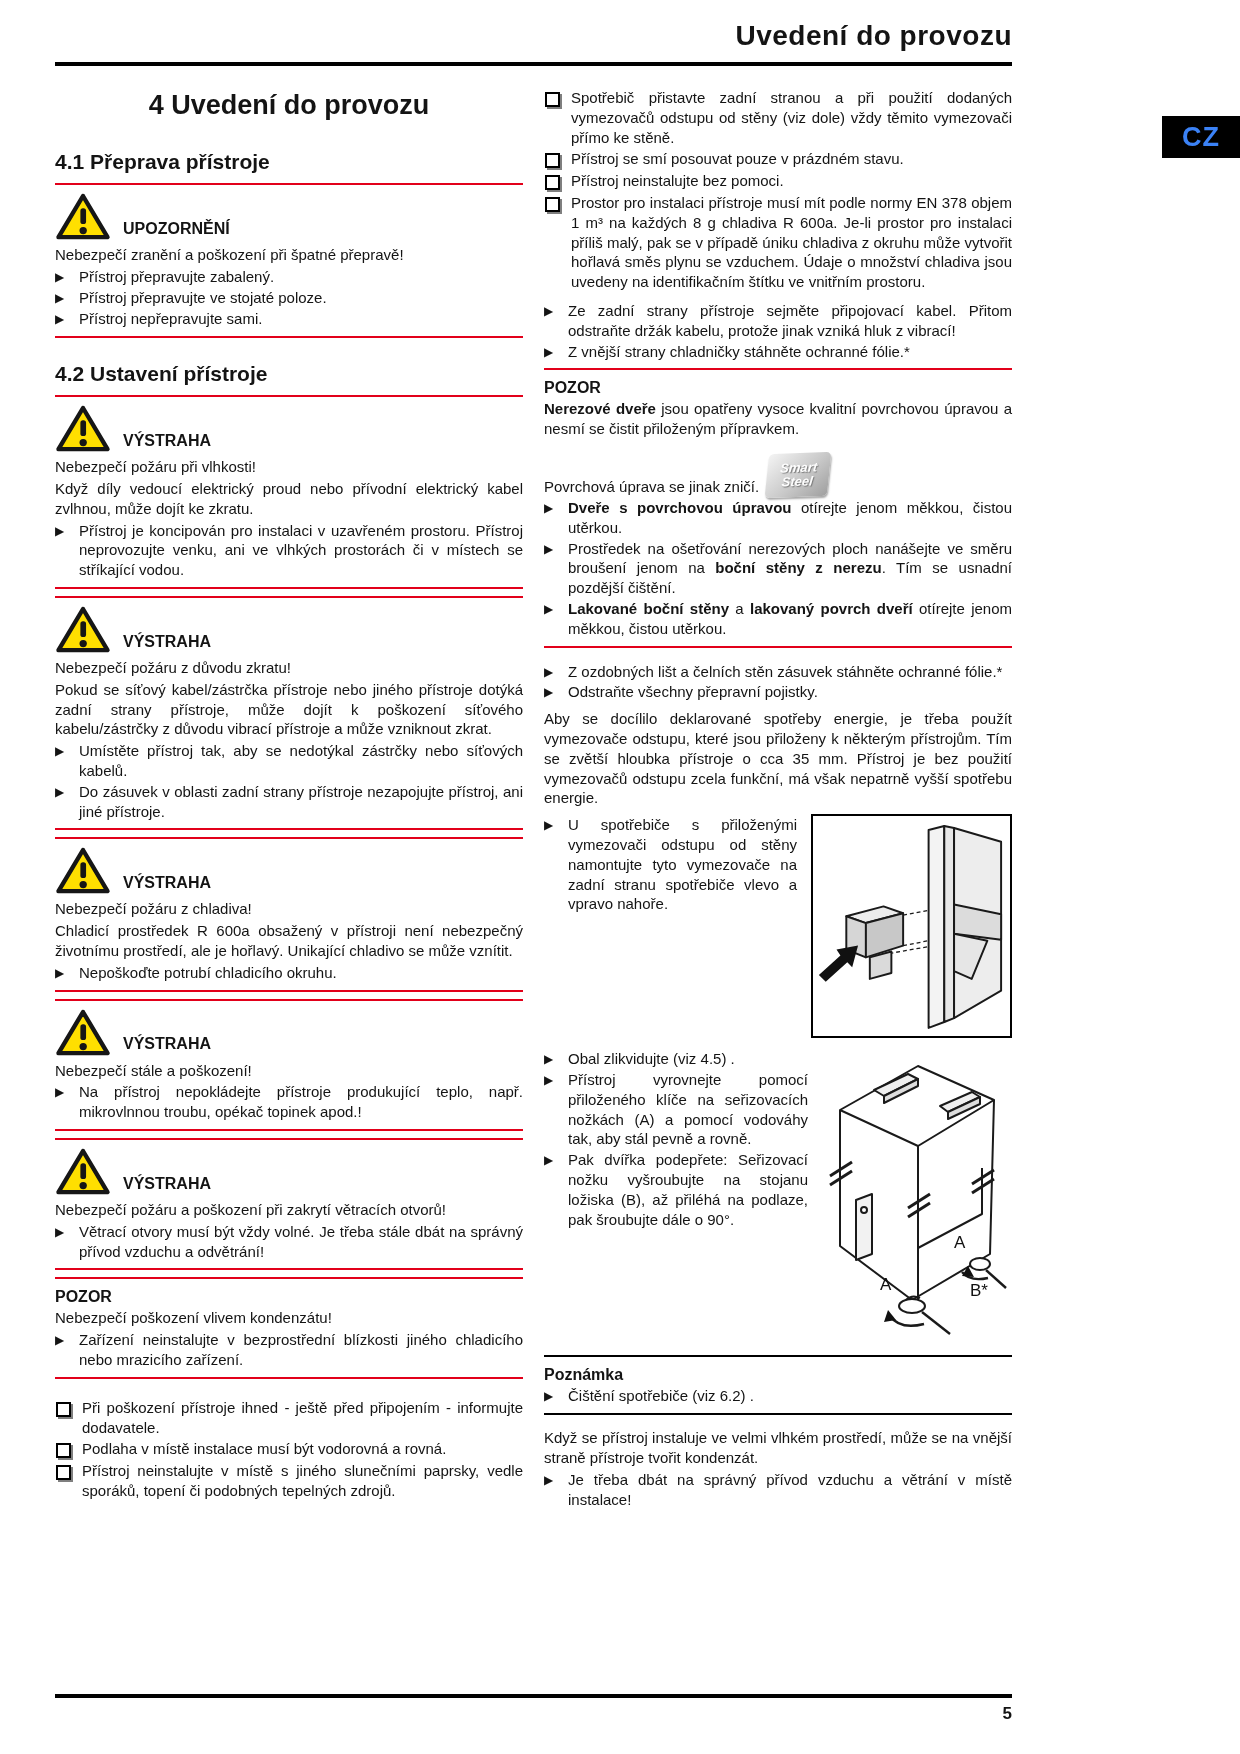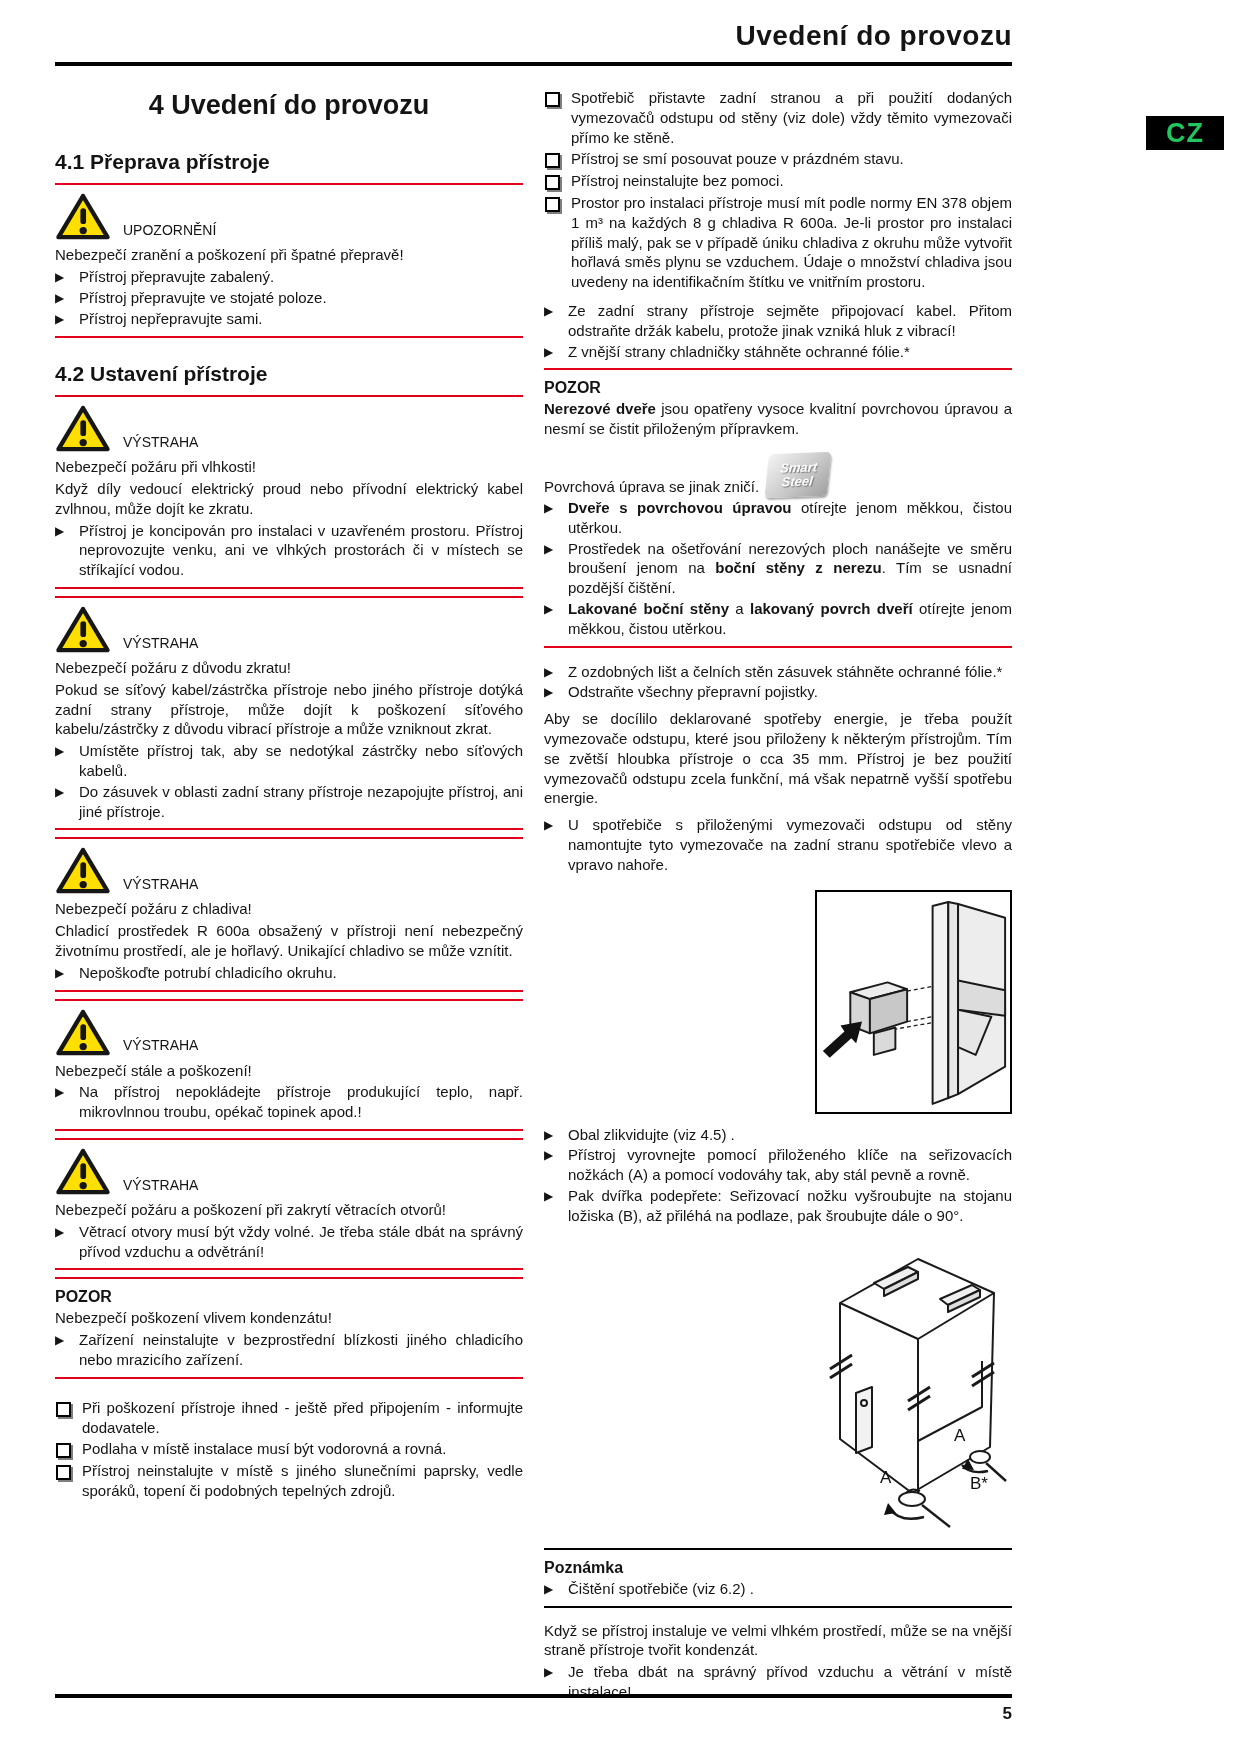--- a/index.html
+++ b/index.html
@@ -4,32 +4,32 @@
 <style>
   html,body{margin:0;padding:0;background:#888;}
   .page{
     width:1240px;height:1754px;position:relative;background:#fff;
     font-family:"Liberation Sans", sans-serif;color:#141414;overflow:hidden;
   }
   .content{position:absolute;left:55px;top:0;width:957px;}
   .header-title{ text-align:right;font-size:28px;font-weight:bold;padding-top:20px;letter-spacing:.5px;}
   .header-rule{height:4px;background:#000;margin-top:10px;}
   .cz-badge{
-    position:absolute;right:16px;top:116px;width:78px;height:34px;background:#000;color:#22c55e;
+    position:absolute;right:0;top:116px;width:78px;height:42px;background:#000;color:#3b82f6;
     font-weight:bold;font-size:27px;display:flex;align-items:center;justify-content:center;letter-spacing:1px;
   }
   .cols{display:flex;gap:21px;margin-top:6px;}
   .col{flex:1;min-width:0;font-size:15px;line-height:1.32;text-align:justify;}
   h1{font-size:27px;margin:16px 0 24px;text-align:center;}
   h2{font-size:21px;margin:22px 0 8px;text-align:left;}
   .redrule{height:2px;background:#e2001a;margin:7px 0;}
   .blackrule{height:2px;background:#000;margin:7px 0;}
   .warnhead{display:flex;align-items:flex-end;gap:12px;margin:2px 0 3px;}
   .warnicon svg{display:block;width:56px;height:50px;}
-  .warnlabel{font-weight:normal;font-size:14px;padding-bottom:3px;}
+  .warnlabel{font-weight:bold;font-size:16px;padding-bottom:3px;}
   p.doc{margin:0 0 2px 0;}
   .bold{font-weight:bold;}
   .arrowitem{display:flex;margin:1px 0;}
   .arrowitem::before{content:"▶";flex:0 0 24px;font-size:12px;padding-top:3px;text-align:left;}
   .arrowitem .txt{flex:1;}
   .checkitem{display:flex;margin:2px 0;}
   .checkitem::before{
     content:"";flex:0 0 11px;height:11px;border:2px solid #000;margin:4px 11px 0 1px;
     box-shadow:2px 2px 0 rgba(0,0,0,.5);background:#fff;
   }
@@ -37,21 +37,21 @@
   .pozorlabel{font-weight:bold;font-size:16px;margin:2px 0 1px;text-align:left;}
   .logoRow{display:flex;align-items:flex-end;margin-top:14px;}
   .smartsteel{
     margin-left:8px;flex:0 0 62px;height:44px;transform:skewX(-8deg) rotate(-2deg);
     background:linear-gradient(135deg,#f4f4f4 0%,#c9c9c9 55%,#9f9f9f 100%);
     border-radius:5px;box-shadow:1px 2px 2px rgba(0,0,0,.35);
     display:flex;flex-direction:column;align-items:center;justify-content:center;
     font-style:italic;font-weight:bold;font-size:13px;line-height:1.05;color:#fdfdfd;
     text-shadow:1px 1px 1px #7a7a7a;
   }
-  .figrow{display:flex;gap:14px;align-items:flex-end;flex-direction:column;}
+  .figrow{display:flex;gap:14px;align-items:flex-start;}
   .figrow .ftext{flex:1;}
   .fig1{flex:0 0 197px;border:2px solid #000;background:#fff;}
   .fig1 svg,.fig2 svg{display:block;}
   .fig2{flex:0 0 190px;background:#fff;}
   .footer-rule{position:absolute;left:55px;width:957px;top:1694px;height:4px;background:#000;}
   .page-num{position:absolute;top:1704px;left:55px;width:957px;text-align:right;font-weight:bold;font-size:17px;}
   .gap6{height:6px;} .gap10{height:10px;} .gap14{height:14px;}
 </style>
 </head>
 <body>

